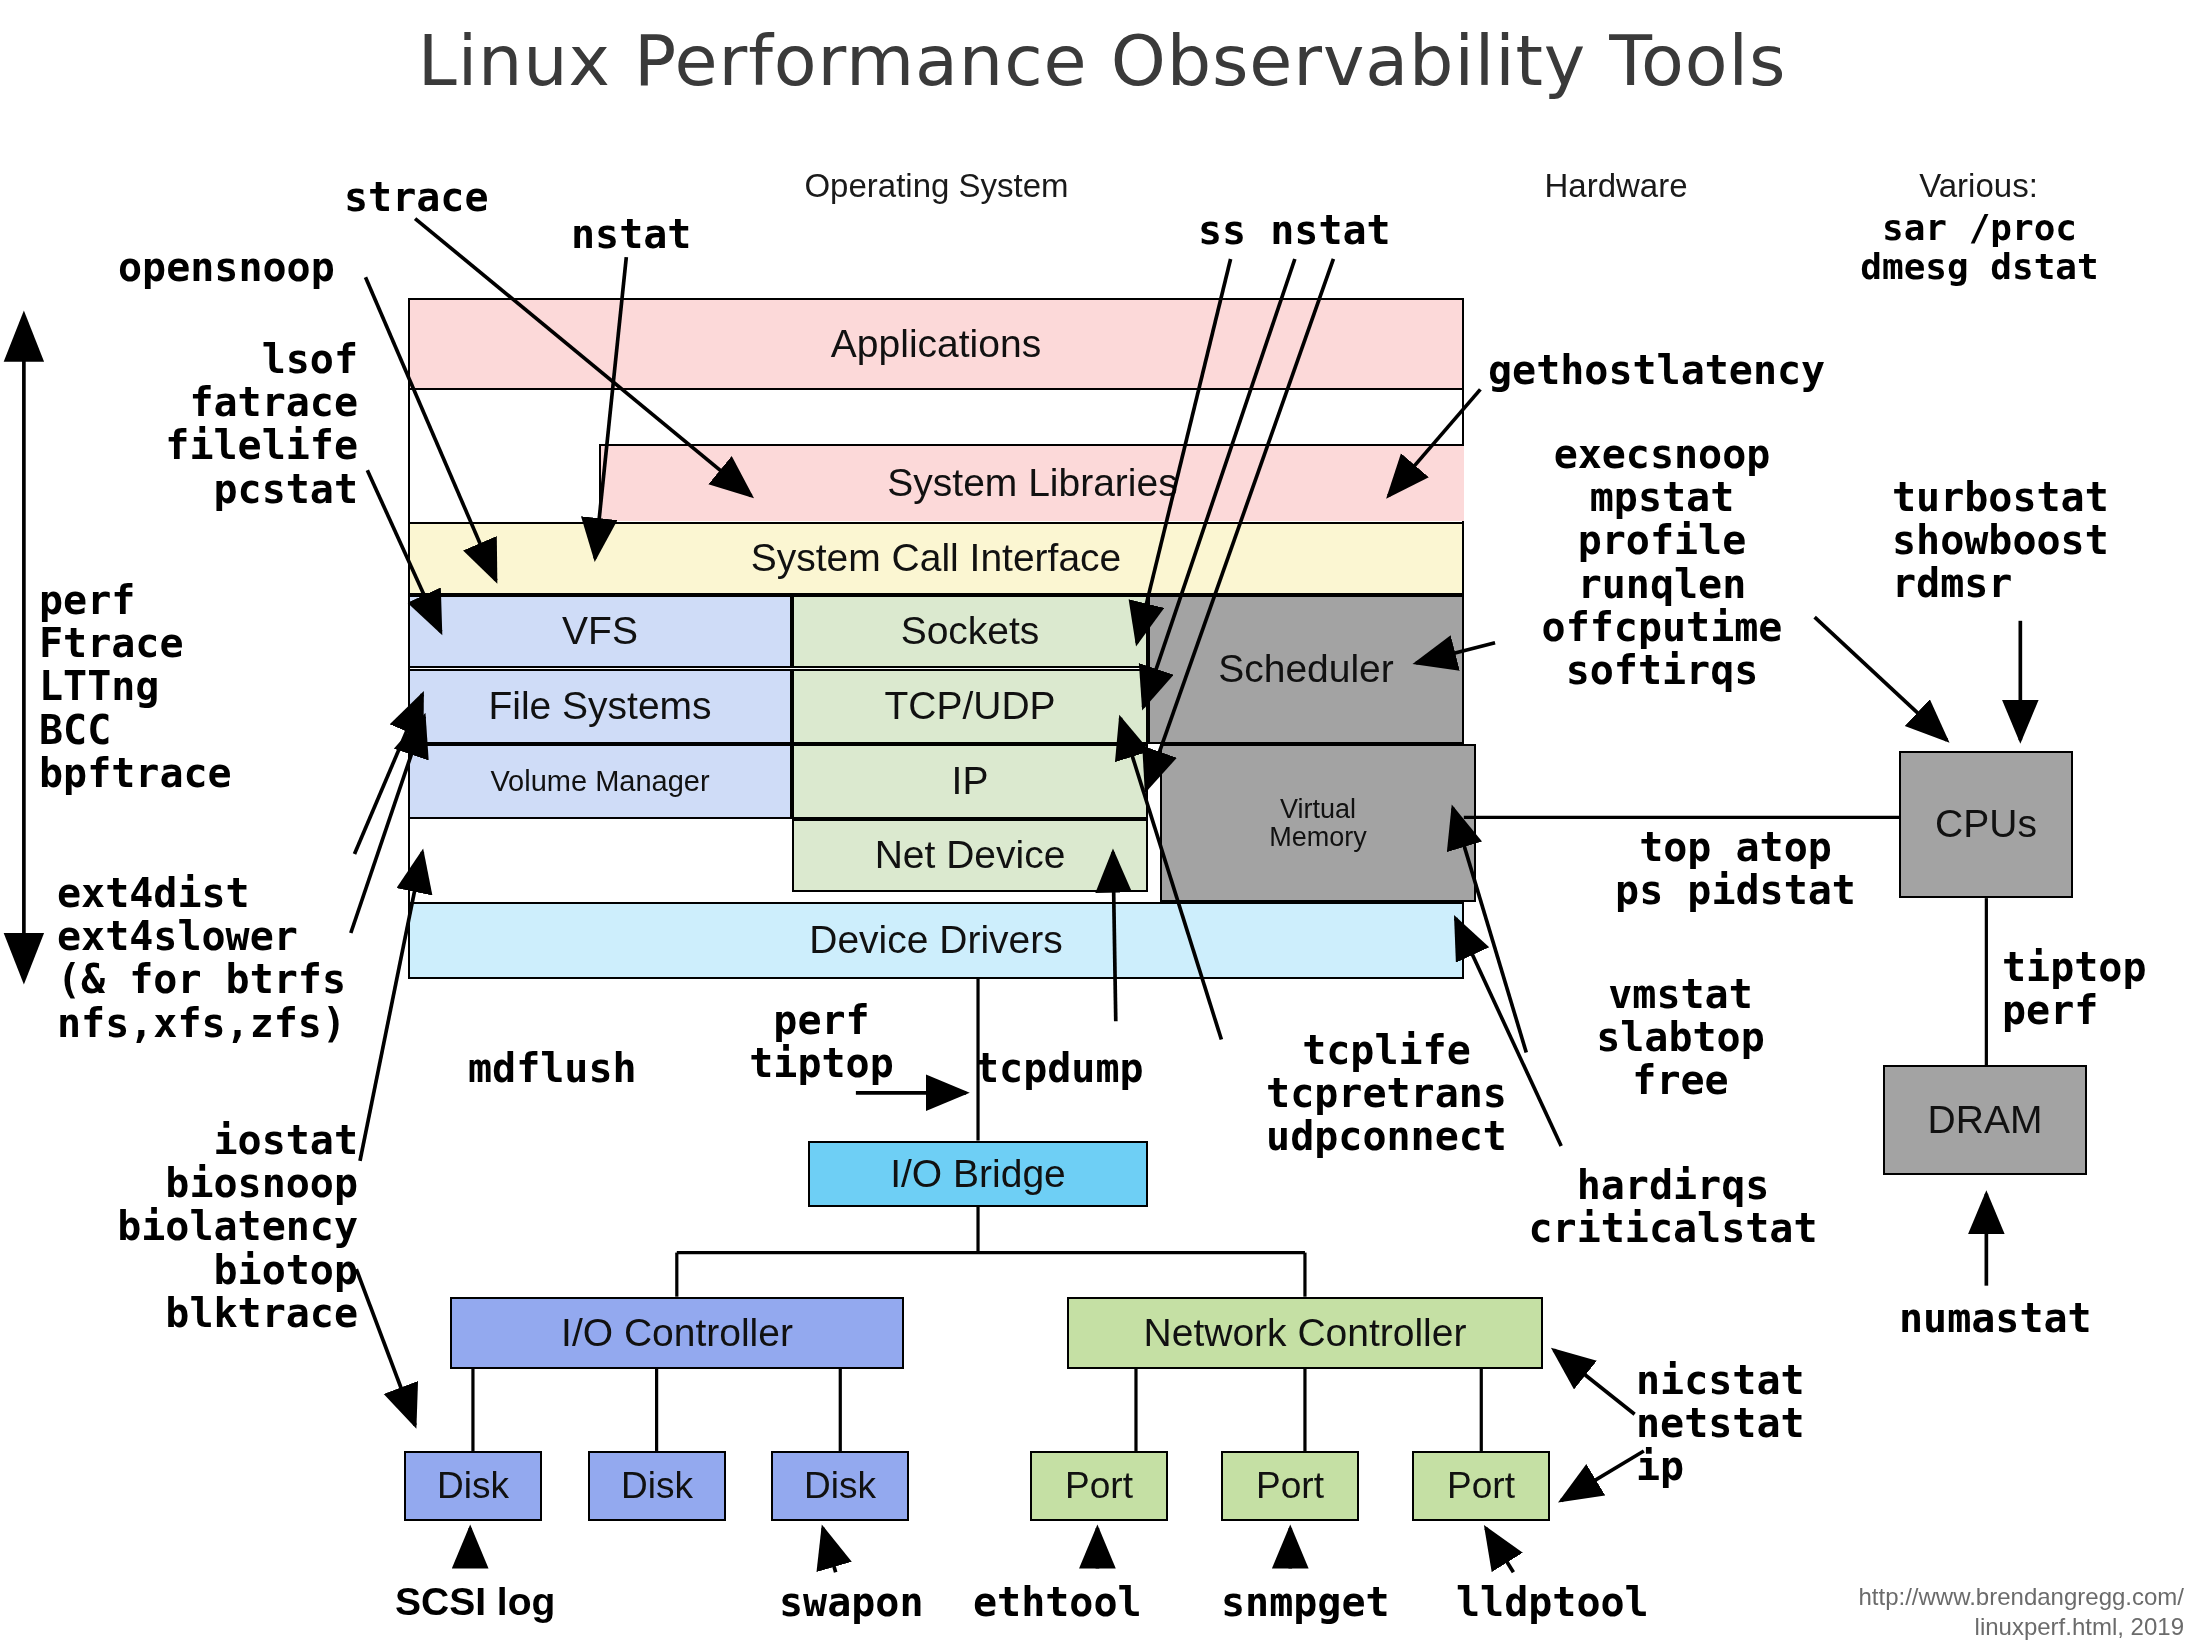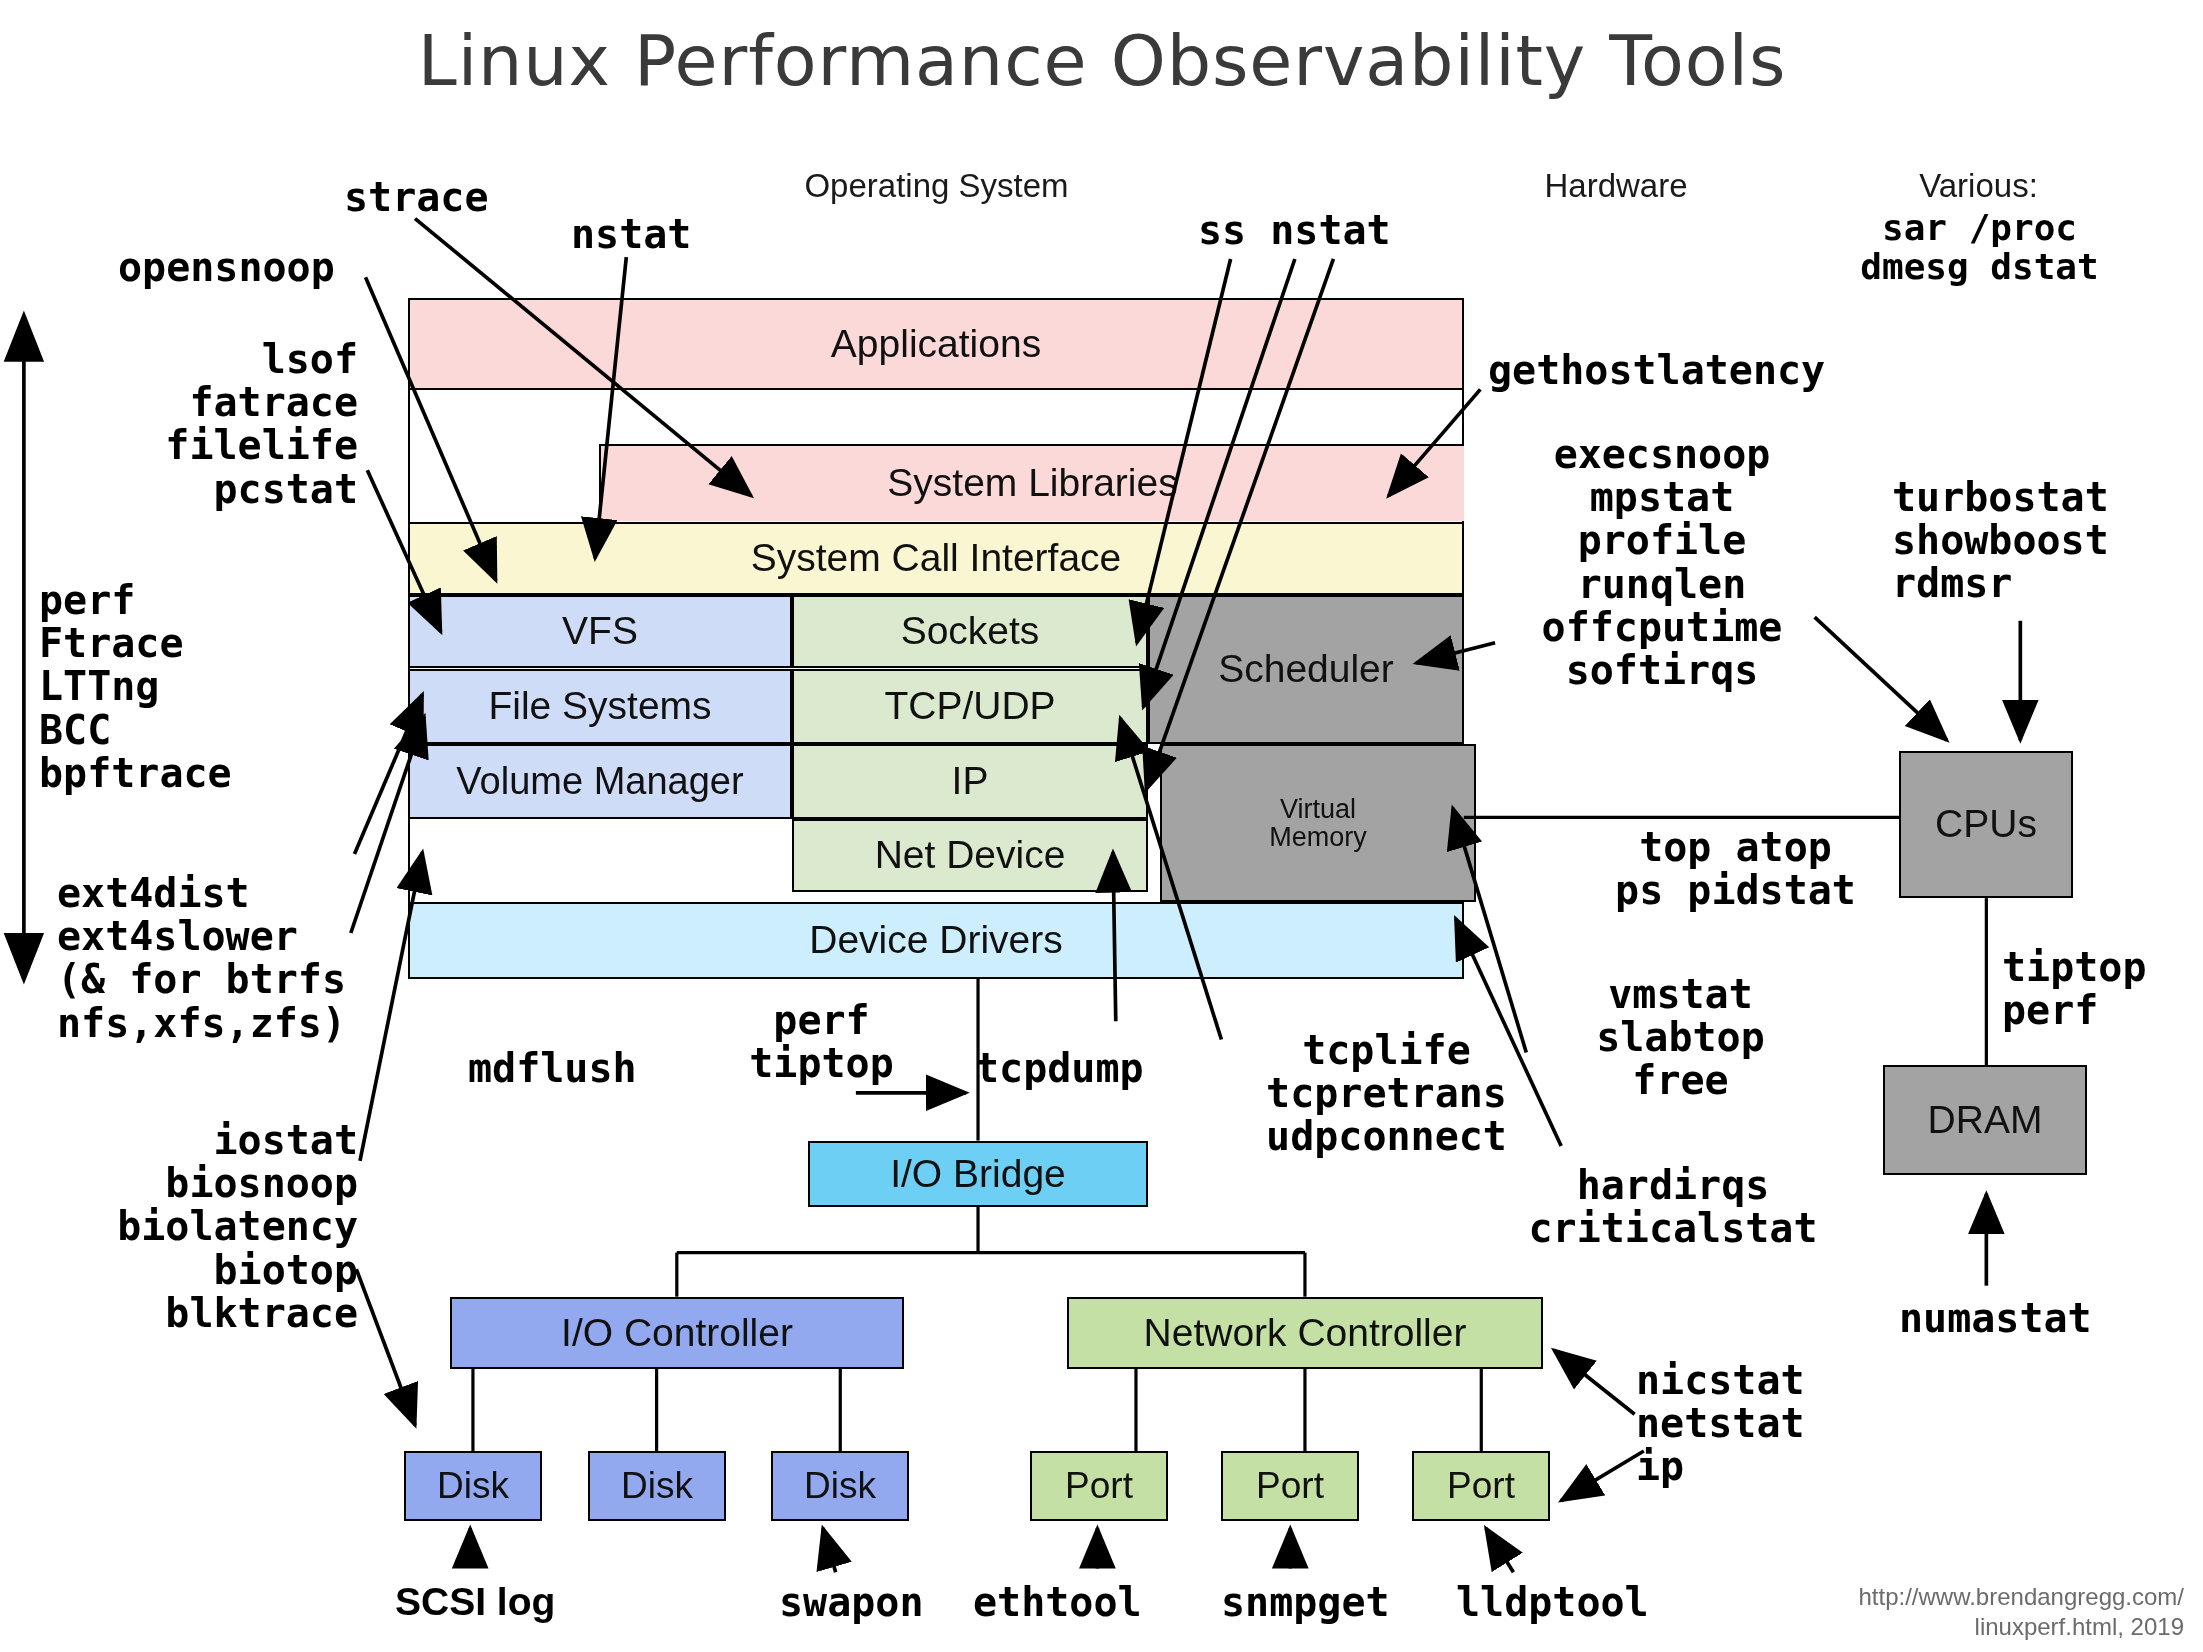--- a/index.html
+++ b/index.html
@@ -124,21 +124,21 @@
 
   <div class="box yellow" style="left:408px;top:522px;width:1056px;height:73px;font-size:39px;">System Call Interface</div>
 
   <div class="box blue" style="left:408px;top:595px;width:384px;height:73px;font-size:39px;">VFS</div>
   <div class="box green" style="left:792px;top:595px;width:356px;height:73px;font-size:39px;">Sockets</div>
   <div class="box orange" style="left:1148px;top:595px;width:316px;height:149px;font-size:39px;">Scheduler</div>
 
   <div class="box blue" style="left:408px;top:669px;width:384px;height:75px;font-size:39px;">File Systems</div>
   <div class="box green" style="left:792px;top:669px;width:356px;height:75px;font-size:39px;">TCP/UDP</div>
 
-  <div class="box blue" style="left:408px;top:744px;width:384px;height:75px;font-size:38px;">Volume Manager</div>
+  <div class="box blue" style="left:408px;top:744px;width:384px;height:75px;font-size:29px;">Volume Manager</div>
   <div class="box green" style="left:792px;top:744px;width:356px;height:75px;font-size:39px;">IP</div>
   <div class="box orange" style="left:1160px;top:744px;width:316px;height:158px;font-size:27px;white-space:pre;">Virtual
 Memory</div>
 
   <div class="box green" style="left:792px;top:819px;width:356px;height:73px;font-size:39px;">Net Device</div>
 
   <div class="box cyan" style="left:408px;top:902px;width:1056px;height:77px;font-size:39px;">Device Drivers</div>
 
   <div class="box orange" style="left:1899px;top:751px;width:174px;height:147px;font-size:39px;">CPUs</div>
   <div class="box orange" style="left:1883px;top:1065px;width:204px;height:110px;font-size:39px;">DRAM</div>

